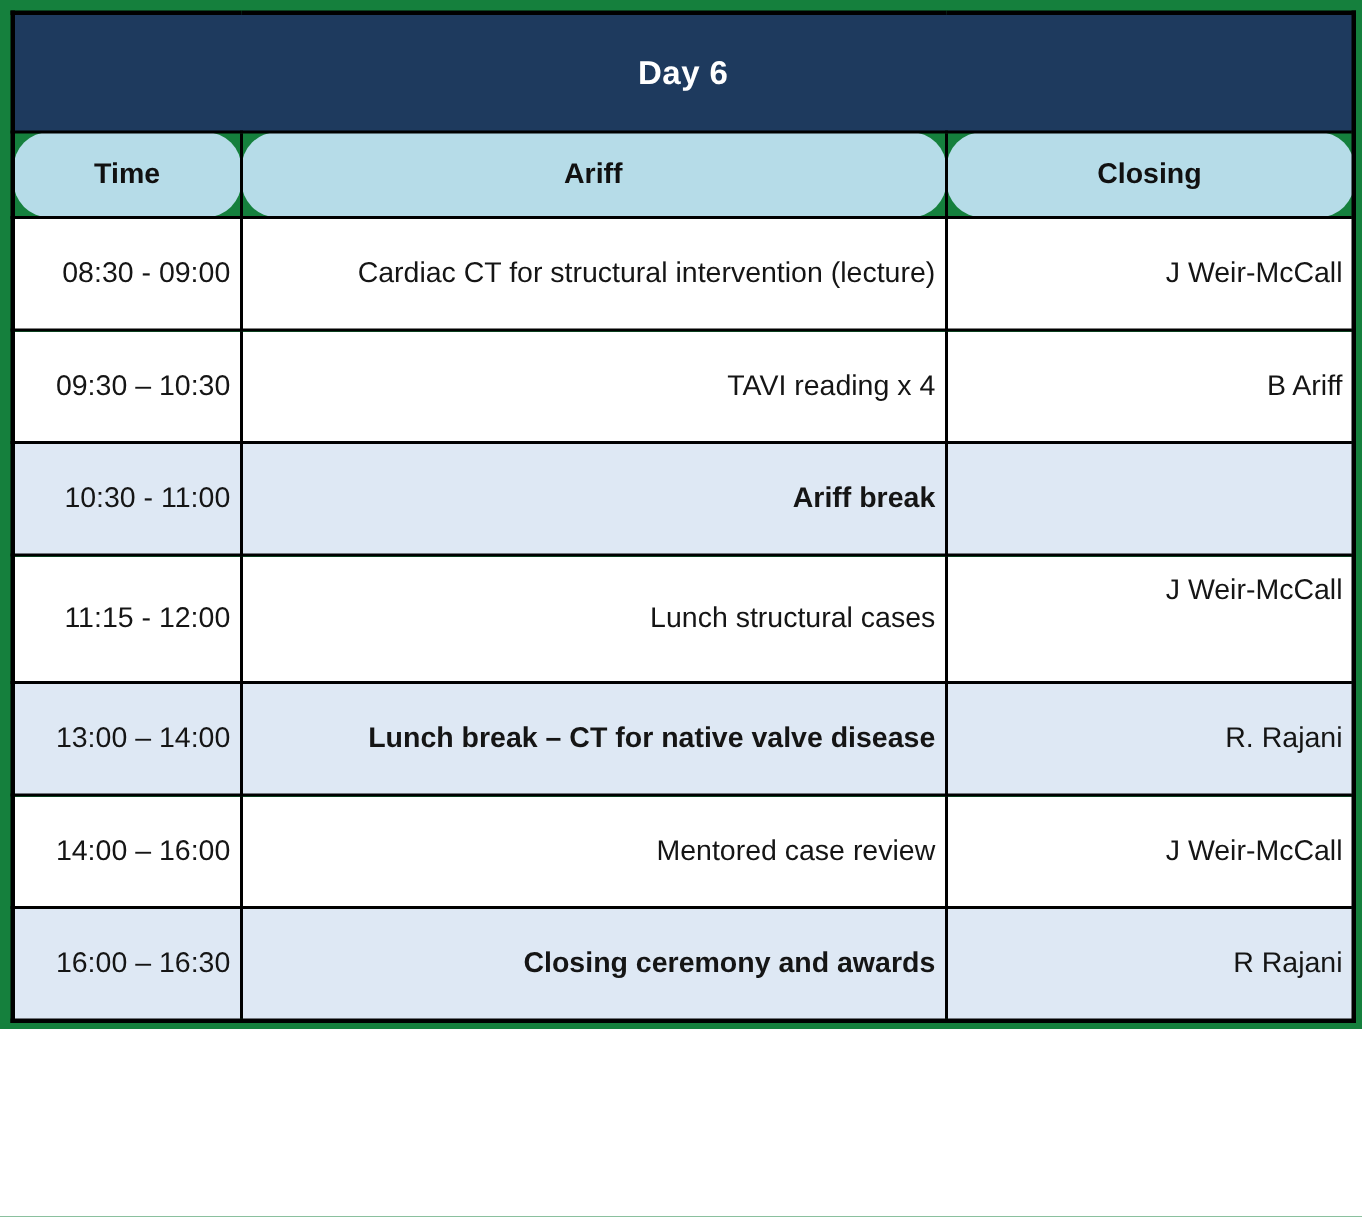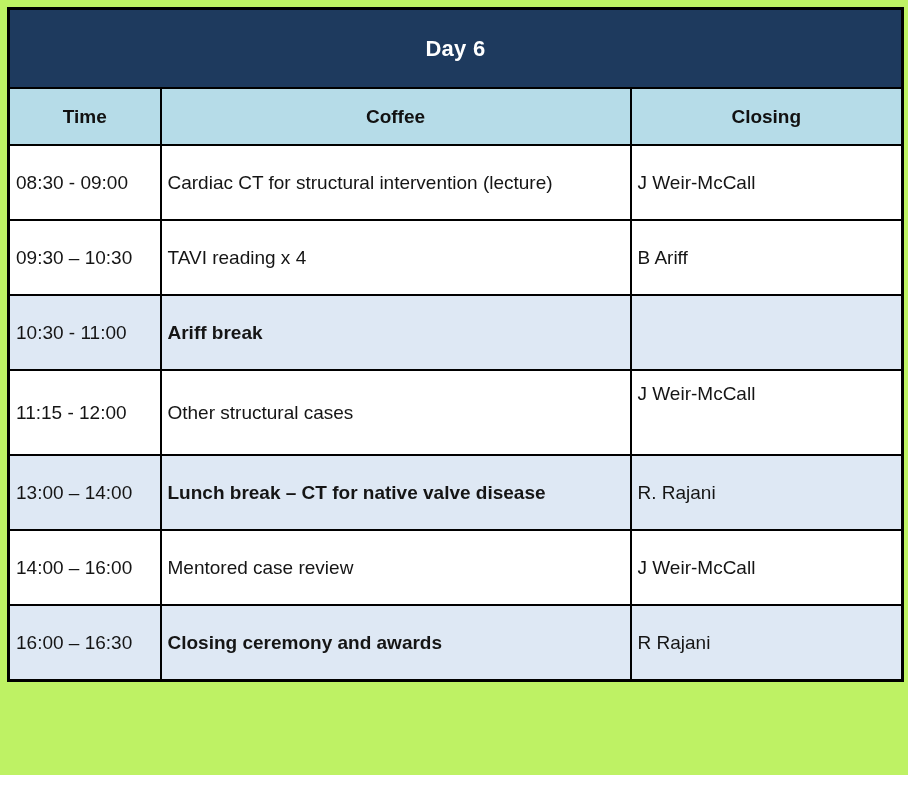--- a/index.html
+++ b/index.html
@@ -4,22 +4,22 @@
 <style>
   html, body {
     margin: 0;
     padding: 0;
     background: #ffffff;
     font-family: "Liberation Sans", sans-serif;
   }
   .page {
     position: relative;
     width: 908px;
-    height: 775px;
-    background: #bef264;
+    height: 686px;
+    background: #15803d;
     overflow: hidden;
   }
   table.schedule {
     position: absolute;
     left: 7px;
     top: 7px;
     width: 894px;
     border-collapse: collapse;
     table-layout: fixed;
   }
@@ -44,26 +44,27 @@
     letter-spacing: 0.3px;
   }
   tr.colhead th {
     background: #b6dce8;
     color: #111111;
     height: 53px;
     font-size: 19px;
     font-weight: bold;
     text-align: center;
     vertical-align: middle;
+    border-radius: 24px;
   }
   tbody td {
     height: 69px;
     font-size: 19px;
     color: #151515;
-    text-align: left;
+    text-align: right;
     vertical-align: middle;
     background: #ffffff;
     padding: 2px 6px;
     overflow: hidden;
     white-space: nowrap;
   }
   tbody td.topic-cell { white-space: normal; }
   tr.highlight td {
     background: #dee8f4;
   }
@@ -84,21 +85,21 @@
       <col class="c-time">
       <col class="c-topic">
       <col class="c-speaker">
     </colgroup>
     <thead>
       <tr>
         <th class="day-title" colspan="3">Day 6</th>
       </tr>
       <tr class="colhead">
         <th>Time</th>
-        <th>Coffee</th>
+        <th>Ariff</th>
         <th>Closing</th>
       </tr>
     </thead>
     <tbody>
       <tr>
         <td class="time-cell">08:30 - 09:00</td>
         <td class="topic-cell">Cardiac CT for structural intervention (lecture)</td>
         <td class="speaker-cell">J Weir-McCall</td>
       </tr>
       <tr>
@@ -106,21 +107,21 @@
         <td class="topic-cell">TAVI reading x 4</td>
         <td class="speaker-cell">B Ariff</td>
       </tr>
       <tr class="highlight bold-topic">
         <td class="time-cell">10:30 - 11:00</td>
         <td class="topic-cell">Ariff break</td>
         <td class="speaker-cell"></td>
       </tr>
       <tr>
         <td class="time-cell">11:15 - 12:00</td>
-        <td class="topic-cell">Other structural cases</td>
+        <td class="topic-cell">Lunch structural cases</td>
         <td class="speaker-cell top-align">J Weir-McCall</td>
       </tr>
       <tr class="highlight bold-topic">
         <td class="time-cell">13:00 – 14:00</td>
         <td class="topic-cell">Lunch break – CT for native valve disease</td>
         <td class="speaker-cell">R. Rajani</td>
       </tr>
       <tr>
         <td class="time-cell">14:00 – 16:00</td>
         <td class="topic-cell">Mentored case review</td>

